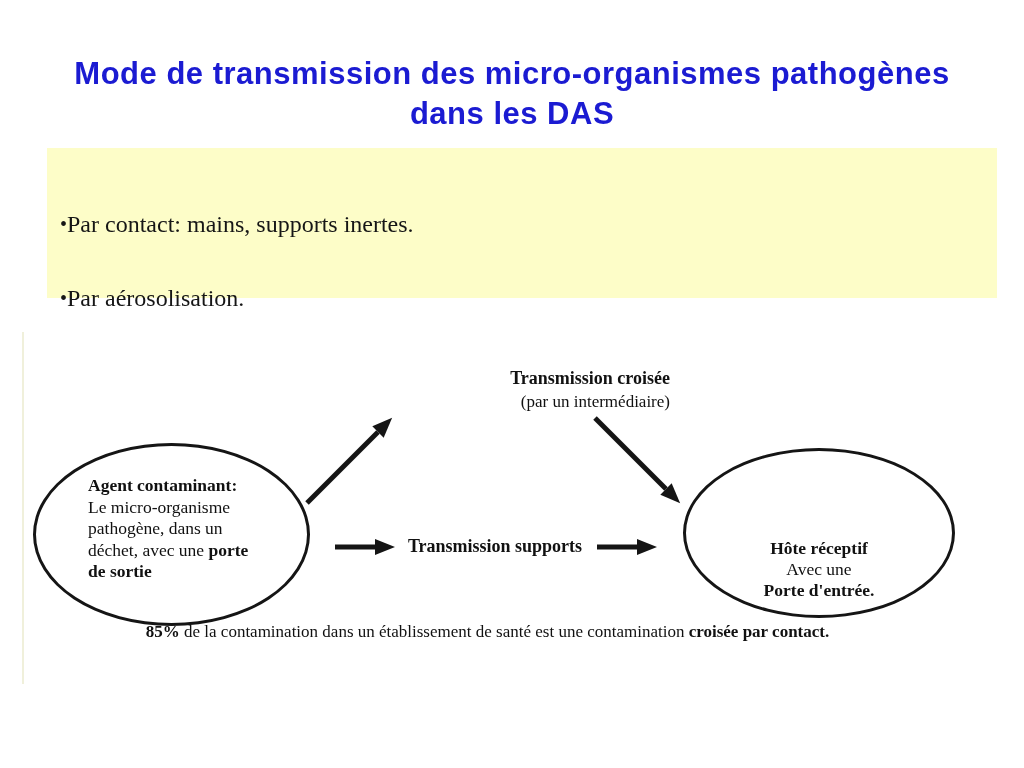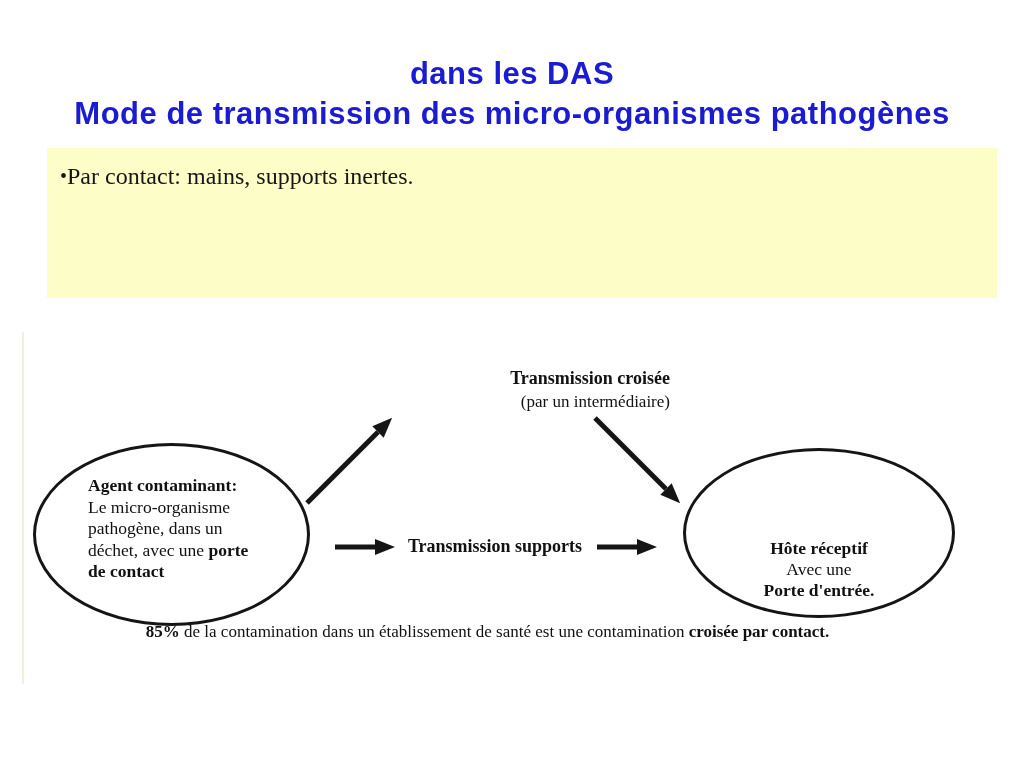--- a/index.html
+++ b/index.html
@@ -29,21 +29,21 @@
     position: absolute;
     left: 47px; top: 148px;
     width: 950px; height: 150px;
     background: #fdfdc8;
     box-sizing: border-box;
     padding: 15px 10px 0 13px;
     font-size: 24px;
     line-height: 26px;
     color: #161616;
   }
-  .bullet-line { margin-bottom: 22px; white-space: nowrap; }
+  .bullet-line { margin-bottom: 22px; white-space: nowrap; margin-top: 48px; }
   .bullet-dot { font-size: 20px; vertical-align: 1px; }
   
   .diagram {
     position: absolute;
     left: 0; top: 330px;
     width: 1024px; height: 360px;
     color: #111111;
   }
   .img-border {
     position: absolute;
@@ -106,26 +106,27 @@
     left: 0; top: 0;
     width: 1024px; height: 360px;
   }
 </style>
 </head>
 <body>
 
 <div class="slide">
 
   <div class="title" style="color: rgb(27, 27, 210);">
+    <div>Mode de transmission des micro-organismes pathogènes</div>
     <div>dans les DAS</div>
-    <div>Mode de transmission des micro-organismes pathogènes</div>
   </div>
 
   <div class="bullet-box" style="background: rgb(253, 253, 200);">
     <div class="bullet-line"><span class="bullet-dot">•</span><span>Par contact: mains, supports inertes.</span></div>
+    <div class="bullet-line"><span class="bullet-dot">•</span><span>Par aérosolisation.</span></div>
   </div>
 
   <div class="diagram">
 
     <div class="img-border"></div>
 
     <svg class="arrows" viewBox="0 0 1024 360" xmlns="http://www.w3.org/2000/svg">
       <defs>
         <marker id="ah" markerUnits="userSpaceOnUse" markerWidth="26" markerHeight="22" refX="3" refY="11" orient="auto">
           <path d="M3,3 L23,11 L3,19 Z" fill="#151515"></path>
@@ -144,21 +145,21 @@
         <line x1="597" y1="217" x2="637" y2="217" stroke="#151515" stroke-width="5" marker-end="url(#ah)"></line>
       </g>
     </svg>
 
     <div class="node node-agent">
       <div class="agent-text">
         <span class="bold">Agent contaminant:</span><br>
         <span>Le micro-organisme</span><br>
         <span>pathogène, dans un</span><br>
         <span>déchet, avec une </span><span class="bold">porte</span><br>
-        <span class="bold">de contact</span>
+        <span class="bold">de sortie</span>
       </div>
     </div>
 
     <div class="node node-hote">
       <div class="hote-text">
         <span class="bold">Hôte réceptif</span><br>
         <span>Avec une</span><br>
         <span class="bold">Porte d'entrée.</span>
       </div>
     </div>

